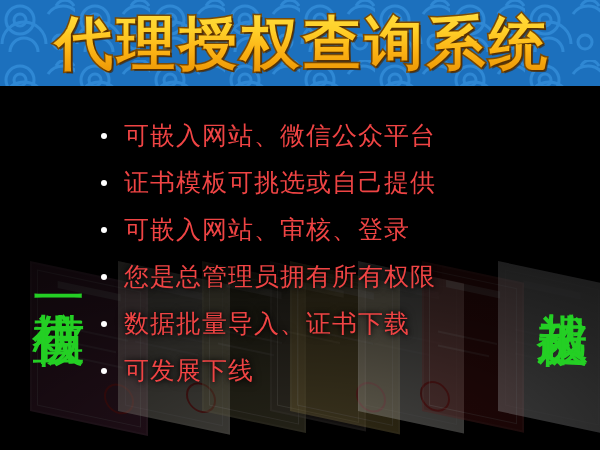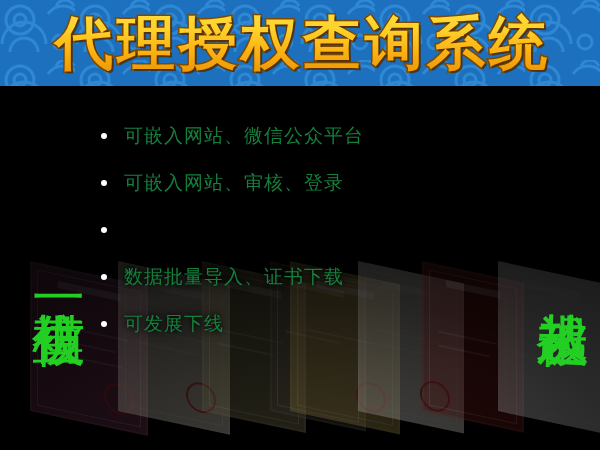--- a/index.html
+++ b/index.html
@@ -167,22 +167,22 @@
     width: 420px;
     z-index: 5;
     margin: 0;
     padding: 0;
     list-style: none;
   }
   #feature-list li {
     position: relative;
     height: 47px;
     line-height: 47px;
-    color: #15803d;
-    font-size: 19px;
+    color: #ef4444;
+    font-size: 25px;
     letter-spacing: 1px;
     white-space: nowrap;
     text-shadow: 0 0 5px rgba(0,0,0,0.95), 0 0 10px rgba(0,0,0,0.9);
   }
   #feature-list li .dot {
     position: absolute;
     left: 3px;
     top: 21px;
     width: 6px;
     height: 6px;
@@ -296,24 +296,29 @@
 
   <div id="slogan-right" class="slogan">从未被超越</div>
 
   <ul id="feature-list">
     <li>
       <span class="dot"></span>
       <span class="txt">可嵌入网站、微信公众平台</span>
     </li>
     <li>
       <span class="dot"></span>
+      <span class="txt">证书模板可挑选或自己提供</span>
+    </li>
+    <li>
+      <span class="dot"></span>
       <span class="txt">可嵌入网站、审核、登录</span>
     </li>
     <li>
       <span class="dot"></span>
+      <span class="txt">您是总管理员拥有所有权限</span>
     </li>
     <li>
       <span class="dot"></span>
       <span class="txt">数据批量导入、证书下载</span>
     </li>
     <li>
       <span class="dot"></span>
       <span class="txt">可发展下线</span>
     </li>
   </ul>

